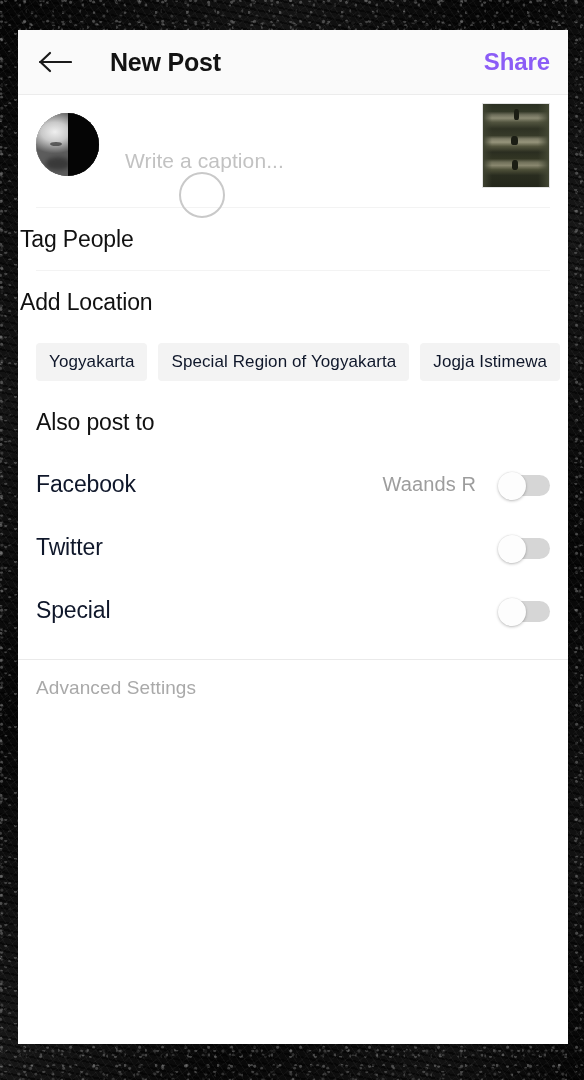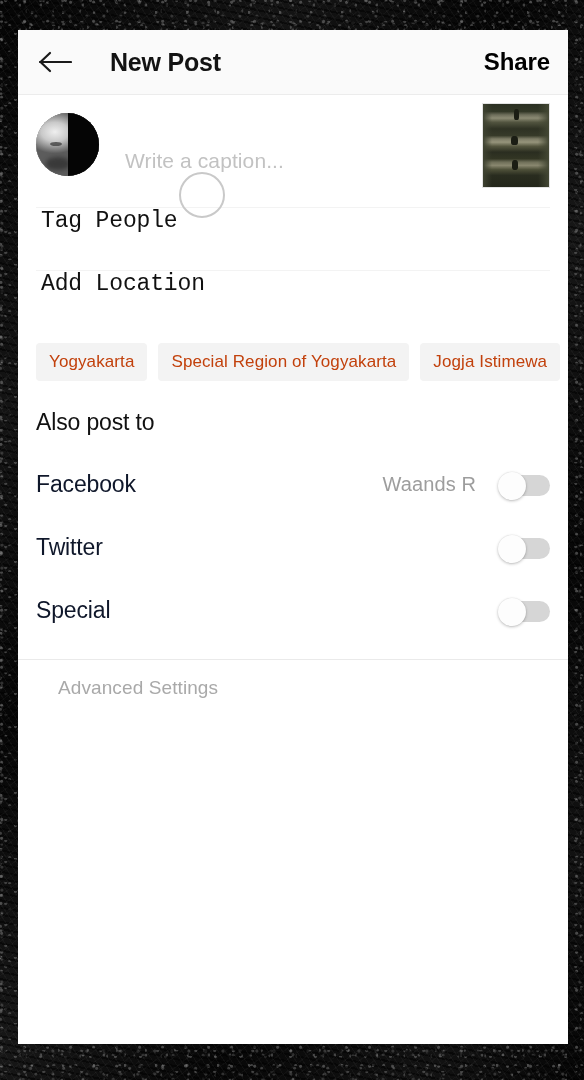--- a/index.html
+++ b/index.html
@@ -220,23 +220,23 @@
     height: 1px;
     background: #f3f3f3;
     margin: 0 18px;
   }
 
   
   .nav-row {
     position: relative;
     height: 62px;
     display: flex;
-    padding-left: 23px;
-    cursor: pointer;
-    font-family: Liberation Mono, monospace;
+    align-items: center;
+    padding-left: 2px;
+    cursor: pointer;
   }
   .nav-row .label {
     font-size: 23px;
     color: #111;
     letter-spacing: -0.15px;
   }
 
   
   #chips-row {
     position: relative;
@@ -244,21 +244,21 @@
     padding-left: 18px;
     display: flex;
     align-items: center;
     gap: 11px;
     overflow: hidden;
     white-space: nowrap;
   }
   .chip {
     flex: 0 0 auto;
     background: #f3f3f3;
-    color: #c2410c;
+    color: #0f172a;
     font-size: 17px;
     padding: 9px 13px;
     border-radius: 4px;
     letter-spacing: .1px;
     cursor: pointer;
   }
 
   
   #also-post-header {
     height: 62px;
@@ -324,21 +324,20 @@
     height: 1px;
     background: #eaeaea;
     margin: 17px 0 0 0;
   }
   #advanced-row {
     height: 56px;
     display: flex;
     align-items: center;
     padding-left: 18px;
     cursor: pointer;
-    margin-left: 22px;
   }
   #advanced-row .label {
     font-size: 19px;
     color: #a9a9a9;
     letter-spacing: .1px;
   }
 </style>
 </head>
 <body>
 
@@ -349,21 +348,21 @@
   <div id="header">
     <div id="back-btn">
       <span>
         <svg width="34" height="24" viewBox="0 0 34 24" fill="none">
           <path d="M33 12H2" stroke="#1a1a1a" stroke-width="2.2" stroke-linecap="round"></path>
           <path d="M12 3L2.5 12L12 21" stroke="#1a1a1a" stroke-width="2.2" stroke-linecap="round" stroke-linejoin="round"></path>
         </svg>
       </span>
     </div>
     <div id="header-title">New Post</div>
-    <div id="share-btn" style="color:#000000">Share</div>
+    <div id="share-btn" style="color:#8b5cf6">Share</div>
   </div>
 
   <div id="caption-row">
     <div id="avatar">
       <div class="face"></div>
       <div class="brow"></div>
       <div class="chin"></div>
       <div class="shadow"></div>
     </div>
 

